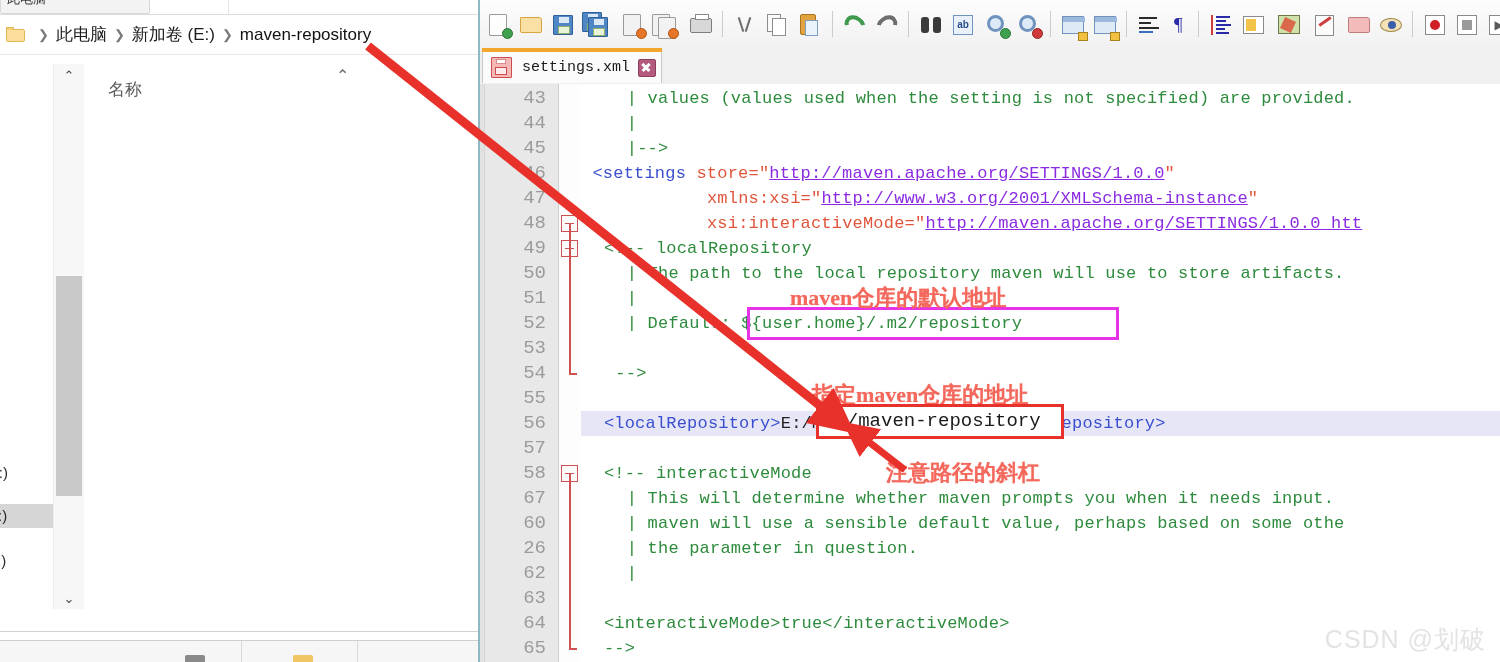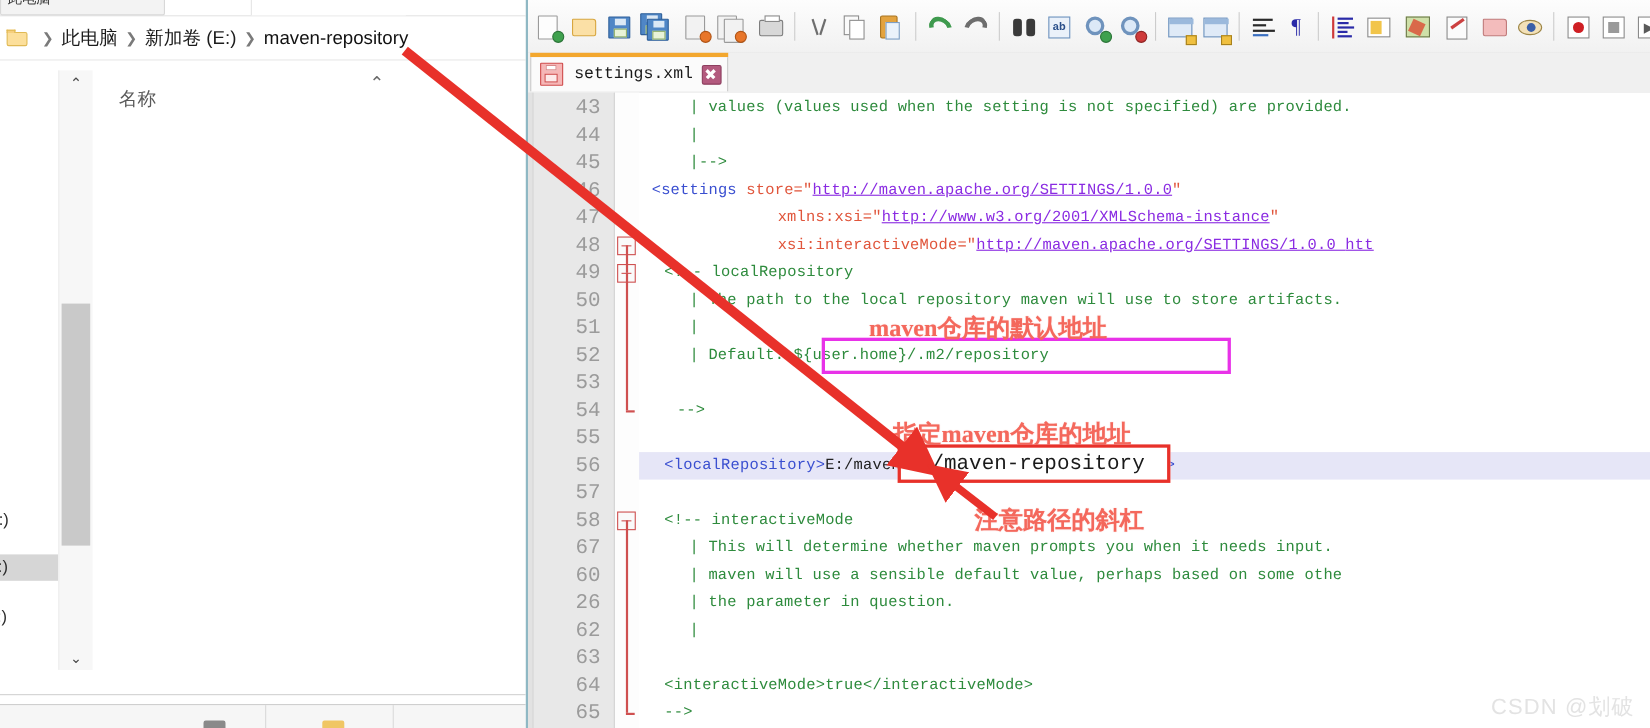--- a/index.html
+++ b/index.html
@@ -246,21 +246,21 @@
     content:"";position:absolute;left:3px;top:6.5px;width:9px;height:1.5px;background:#cf5050;
   }
   .fold-line{position:absolute;left:10px;width:1.5px;background:#cf5050;}
   .fold-tick{position:absolute;left:10px;width:8px;height:1.5px;background:#cf5050;}
 
   #codearea{
     position:absolute;left:101px;top:0;width:921px;height:578px;overflow:hidden;
   }
   .cl{
     position:absolute;left:0;white-space:pre;height:25px;line-height:25px;
-    font-family:"Liberation Mono", monospace;font-size:14px;
+    font-family:"Liberation Mono", monospace;font-size:17px;
     letter-spacing:0.2px;
   }
   #curline-hl{
     position:absolute;left:0;top:0;width:1022px;height:25px;background:#e6e6f7;
   }
   .c-com{color:#2e8b3d;}
   .c-tag{color:#3a4fd0;margin-top:42px;}
   .c-attr{color:#e0553b;}
   .c-val{color:#8a2be2;text-decoration:underline;}
   .c-txt{color:#222;}
@@ -278,21 +278,21 @@
     position:absolute;border:3px solid #e8312a;box-sizing:border-box;background:#ffffff;
   }
   #box-red-text{
     position:absolute;white-space:pre;font-family:"Liberation Mono", monospace;
     font-size:19px;color:#1a1a1a;line-height:25px;
   }
 
   #arrow-svg{position:absolute;left:0;top:0;width:1500px;height:662px;pointer-events:none;}
 
   #watermark{
-    position:absolute;right:14px;bottom:6px;color:#e3e3e3;font-size:20px;
+    position:absolute;right:14px;bottom:6px;color:#e3e3e3;font-size:25px;
     font-family:"Liberation Sans", sans-serif;letter-spacing:1px;user-select:none;
   }
 </style>
 </head>
 <body>
 
 <div id="explorer">
 
   <div id="explorer-tabstrip">
     <div class="cut-tab">此电脑</div>

